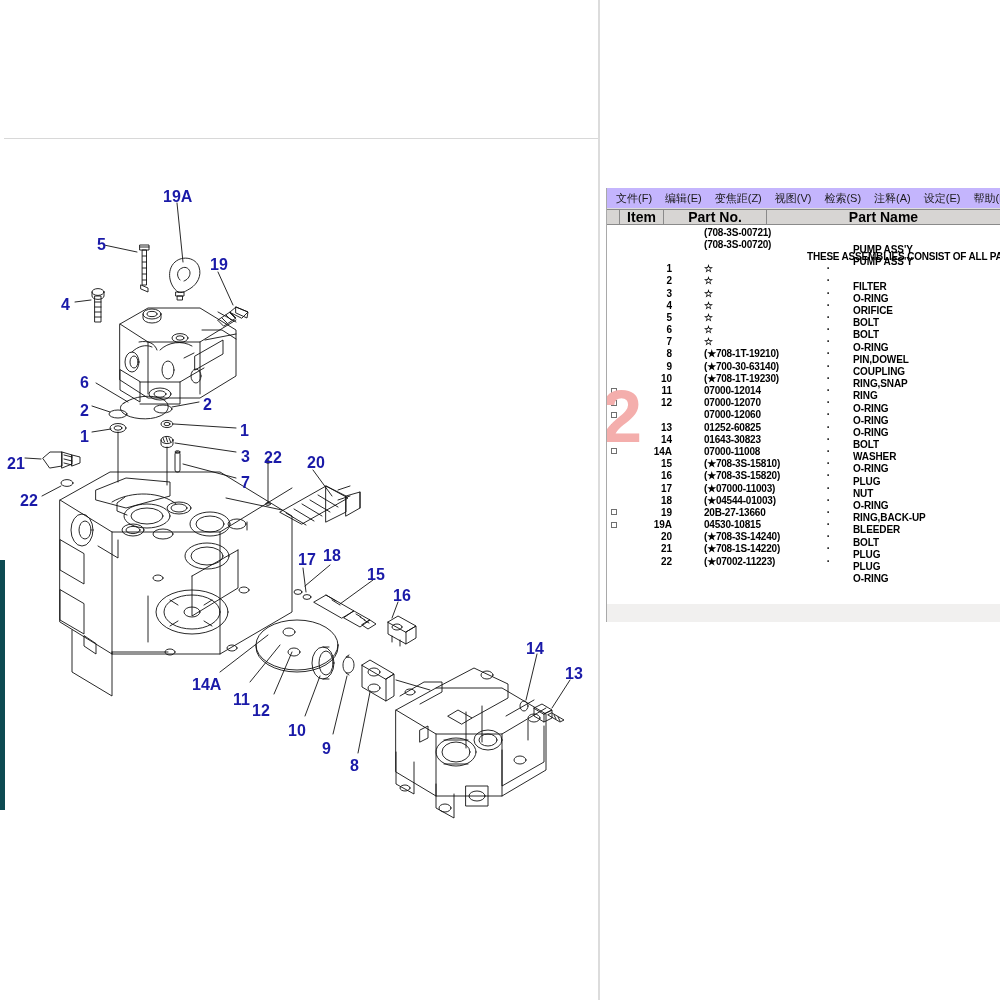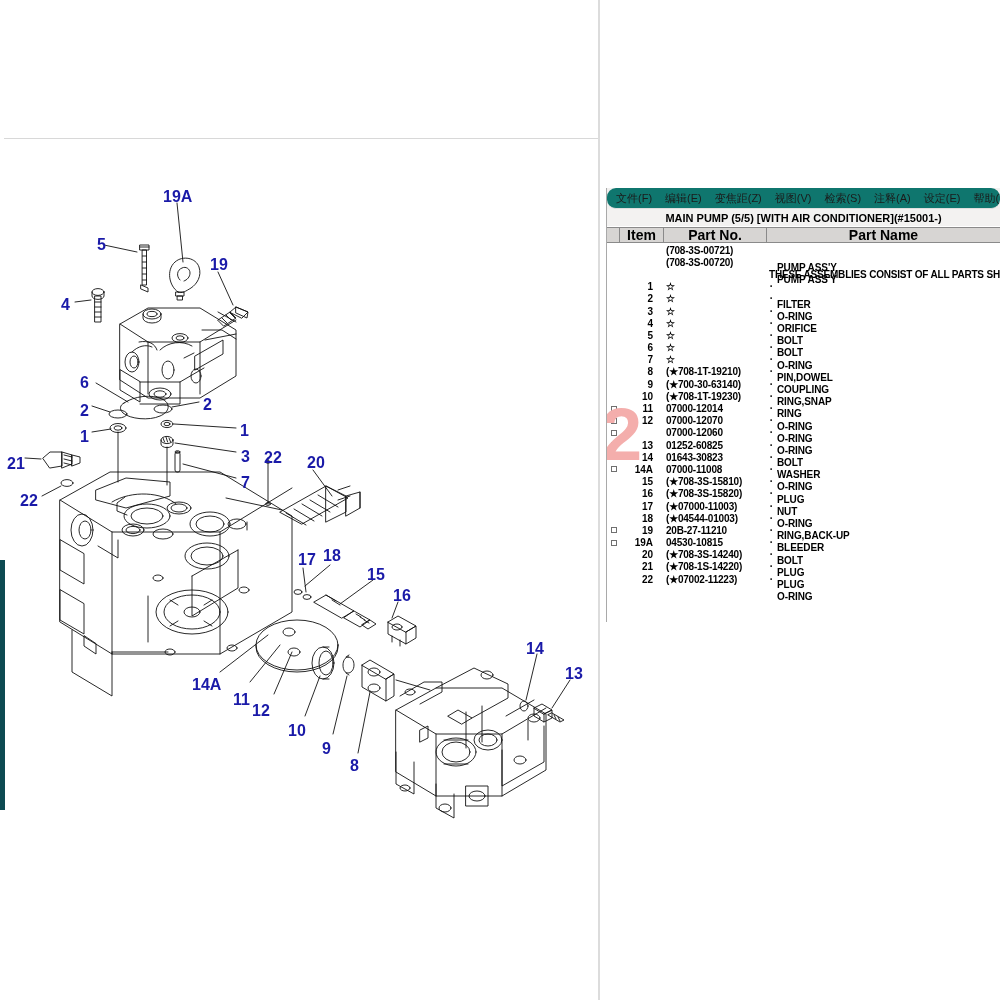--- a/index.html
+++ b/index.html
@@ -111,27 +111,26 @@
     width: 394px;
     height: 434px;
     background: #f1f0ef;
     border-left: 1px solid #a9a9a9;
     box-sizing: border-box;
   }
 
   #menubar {
     position: relative;
     height: 20px;
-    background: #0f766e;
+    background: #c4b5fd;
     border-bottom: 1px solid #dedede;
     padding-left: 8px;
     display: flex;
     align-items: center;
     gap: 11px;
-    border-radius: 9px;
   }
   .menu-item {
     font-size: 11px;
     color: #1b1b1b;
     font-family: "Liberation Sans", sans-serif;
     white-space: nowrap;
     cursor: default;
     padding: 1px 1px;
   }
 
@@ -185,20 +184,21 @@
   }
 
   .row {
     display: flex;
     height: 12.2px;
     align-items: center;
     font-size: 10px;
     color: #000;
     font-family: "Liberation Sans", sans-serif;
     white-space: nowrap;
+    gap: 19px;
   }
   .cell-chk {
     width: 13px;
     display: flex;
     align-items: center;
     justify-content: center;
     flex: 0 0 13px;
   }
   .chkbox {
     width: 6px;
@@ -582,23 +582,20 @@
         <div class="menu-item">文件(F)</div>
         <div class="menu-item">编辑(E)</div>
         <div class="menu-item">变焦距(Z)</div>
         <div class="menu-item">视图(V)</div>
         <div class="menu-item">检索(S)</div>
         <div class="menu-item">注释(A)</div>
         <div class="menu-item">设定(E)</div>
         <div class="menu-item">帮助(H)</div>
       </div>
 
-    <div id="figure-title-bar">
-      <span id="figure-title">MAIN PUMP (5/5) [WITH AIR CONDITIONER](#15001-)</span>
-    </div>
 
     <div id="table-header">
       <div class="th col-chk"></div>
       <div class="th col-item">Item</div>
       <div class="th col-partno">Part No.</div>
       <div class="th col-partname">Part Name</div>
     </div>
 
     <div id="table-body">
       <div id="rows-container">
@@ -771,21 +768,21 @@
             <div class="cell-item">18</div>
             <div class="cell-partno">(★04544-01003)</div>
             <div class="cell-dot">·</div>
             <div class="cell-partname">RING,BACK-UP</div>
           </div>
           <div class="row">
             <div class="cell-chk">
               <span class="chkbox"></span>
             </div>
             <div class="cell-item">19</div>
-            <div class="cell-partno">20B-27-11210</div>
+            <div class="cell-partno">20B-27-13660</div>
             <div class="cell-dot">·</div>
             <div class="cell-partname">BLEEDER</div>
           </div>
           <div class="row">
             <div class="cell-chk">
               <span class="chkbox"></span>
             </div>
             <div class="cell-item">19A</div>
             <div class="cell-partno">04530-10815</div>
             <div class="cell-dot">·</div>

